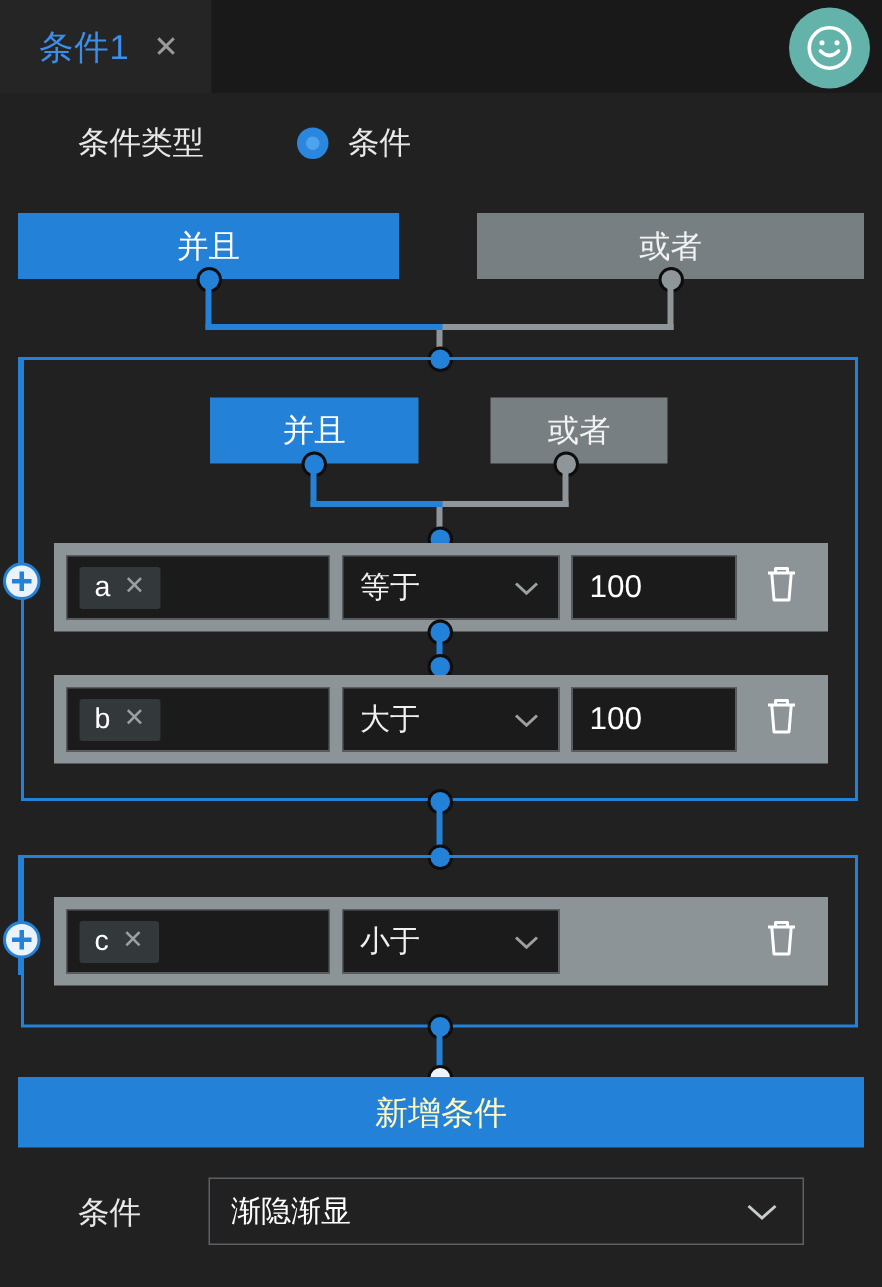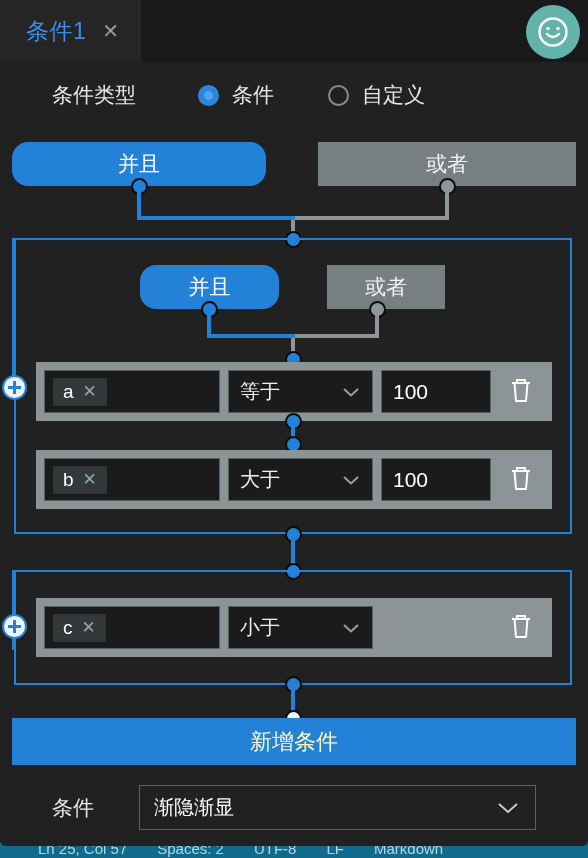--- a/index.html
+++ b/index.html
@@ -124,21 +124,21 @@
   .logic-btn {
     height: 44px;
     display: flex;
     align-items: center;
     justify-content: center;
     color: #ffffff;
     font-size: 21px;
     cursor: pointer;
     user-select: none;
   }
-  .logic-btn.active { background: #2481d8; border-radius: 16px; }
+  .logic-btn.active { background: #2481d8; }
   .logic-btn.idle   { background: #787f82; color: #f2f2f2; }
 
   .outer-logic { position: absolute; left: 12px; top: 142px; width: 564px; }
   .outer-logic .logic-btn { width: 254px; }
   .outer-logic .logic-btn.idle { width: 258px; }
 
   
   .dot {
     position: absolute;
     width: 17px; height: 17px;
@@ -314,24 +314,20 @@
         <path d="M11 19 q6 6 12 0" fill="none" stroke="#ffffff" stroke-width="2.4" stroke-linecap="round"></path>
       </svg>
     </div>
   </div>
 
   <div class="type-row">
     <span class="type-label">条件类型</span>
     <div class="radio-opt">
       <span class="radio on"></span>
       <span class="radio-text">条件</span>
-    </div>
-    <div class="radio-opt">
-      <span class="radio"></span>
-      <span class="radio-text">自定义</span>
     </div>
   </div>
 
   <div class="outer-logic logic-row">
     <div class="logic-btn active">并且</div>
     <div class="logic-btn idle">或者</div>
   </div>
 
   <div class="dot" style="left:131px; top:178px;"></div>
   <div class="dot gray" style="left:439px; top:178px;"></div>
@@ -448,22 +444,15 @@
   <div class="bottom-row">
     <span class="bottom-label">条件</span>
     <div class="bottom-select">
       <span class="sel-text">渐隐渐显</span>
       <svg class="chev" width="26" height="15" viewBox="0 0 26 15" aria-hidden="true">
         <path d="M4 4 L13 12 L22 4" fill="none" stroke="#c7ccce" stroke-width="2"></path>
       </svg>
     </div>
   </div>
 
-  <div class="statusbar">
-    <span>Ln 25, Col 57</span>
-    <span>Spaces: 2</span>
-    <span>UTF-8</span>
-    <span>LF</span>
-    <span>Markdown</span>
-  </div>
   <div class="sb-mask"></div>
 
 </div>
 
 </body></html>

